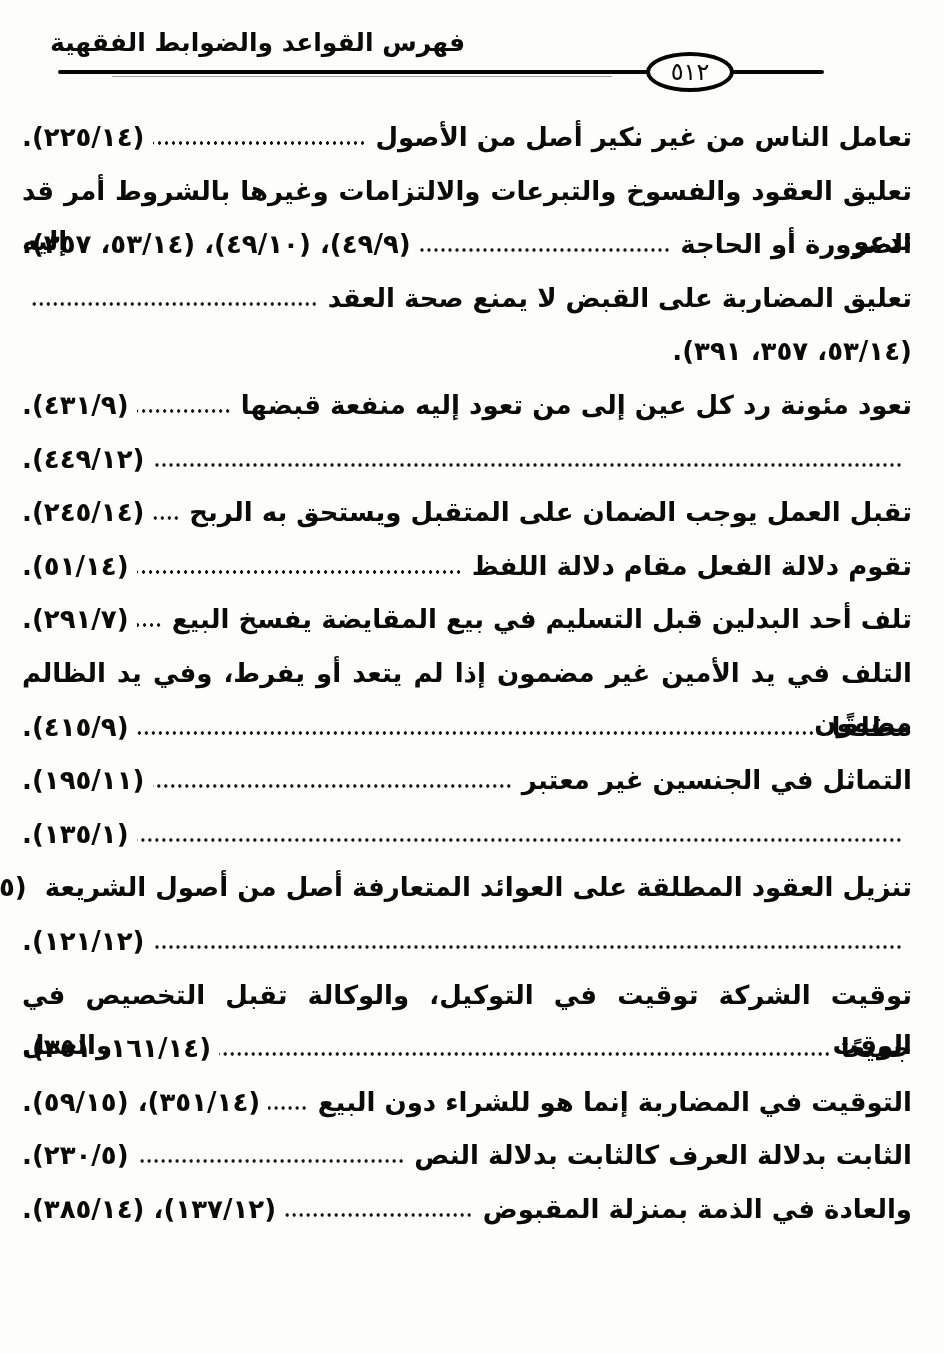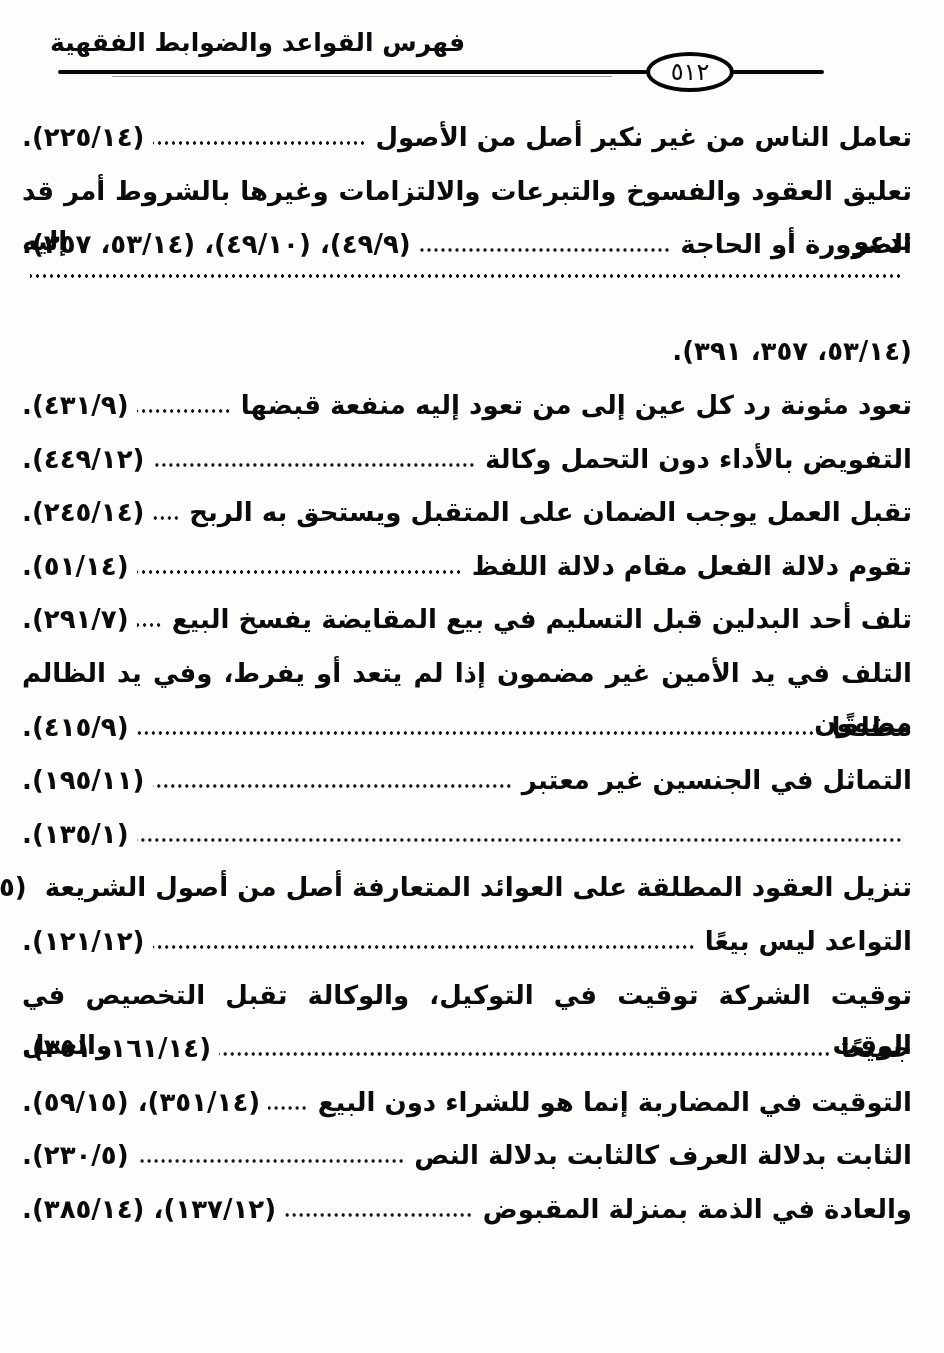--- a/index.html
+++ b/index.html
@@ -87,36 +87,36 @@
       <span class="t">تعليق العقود والفسوخ والتبرعات والالتزامات وغيرها بالشروط أمر قد تدعو إليه</span>
     </div>
 
     <div class="row fill">
       <span class="t">الضرورة أو الحاجة</span>
       <span class="leader"></span>
       <span class="c">(٤٩/٩)، (٤٩/١٠)، (٥٣/١٤، ٣٥٧).</span>
     </div>
 
     <div class="row fill">
+      <span class="t">تعليق المضاربة على القبض لا يمنع صحة العقد</span>
       <span class="leader"></span>
     </div>
 
 
     <div class="row start">
       <span class="t">(٥٣/١٤، ٣٥٧، ٣٩١).</span>
     </div>
 
     <div class="row fill">
       <span class="t">تعود مئونة رد كل عين إلى من تعود إليه منفعة قبضها</span>
       <span class="leader"></span>
       <span class="c">(٤٣١/٩).</span>
     </div>
 
     <div class="row fill">
-      <span class="t">التفويض بالأداء دون التحمل وكالة</span>
       <span class="leader"></span>
       <span class="c">(٤٤٩/١٢).</span>
     </div>
 
     <div class="row fill">
       <span class="t">تقبل العمل يوجب الضمان على المتقبل ويستحق به الربح</span>
       <span class="leader"></span>
       <span class="c">(٢٤٥/١٤).</span>
     </div>
 
@@ -153,21 +153,20 @@
       <span class="c">(١٣٥/١).</span>
     </div>
 
     <div class="row fill">
       <span class="t">تنزيل العقود المطلقة على العوائد المتعارفة أصل من أصول الشريعة</span>
       <span class="leader"></span>
       <span class="c">(٢٣٠/٥).</span>
     </div>
 
     <div class="row fill">
-      <span class="t">التواعد ليس بيعًا</span>
       <span class="leader"></span>
       <span class="c">(١٢١/١٢).</span>
     </div>
 
     <div class="row justify">
       <span class="t">توقيت الشركة توقيت في التوكيل، والوكالة تقبل التخصيص في الوقت والعمل</span>
     </div>
 
     <div class="row fill">
       <span class="t">جميعًا</span>

